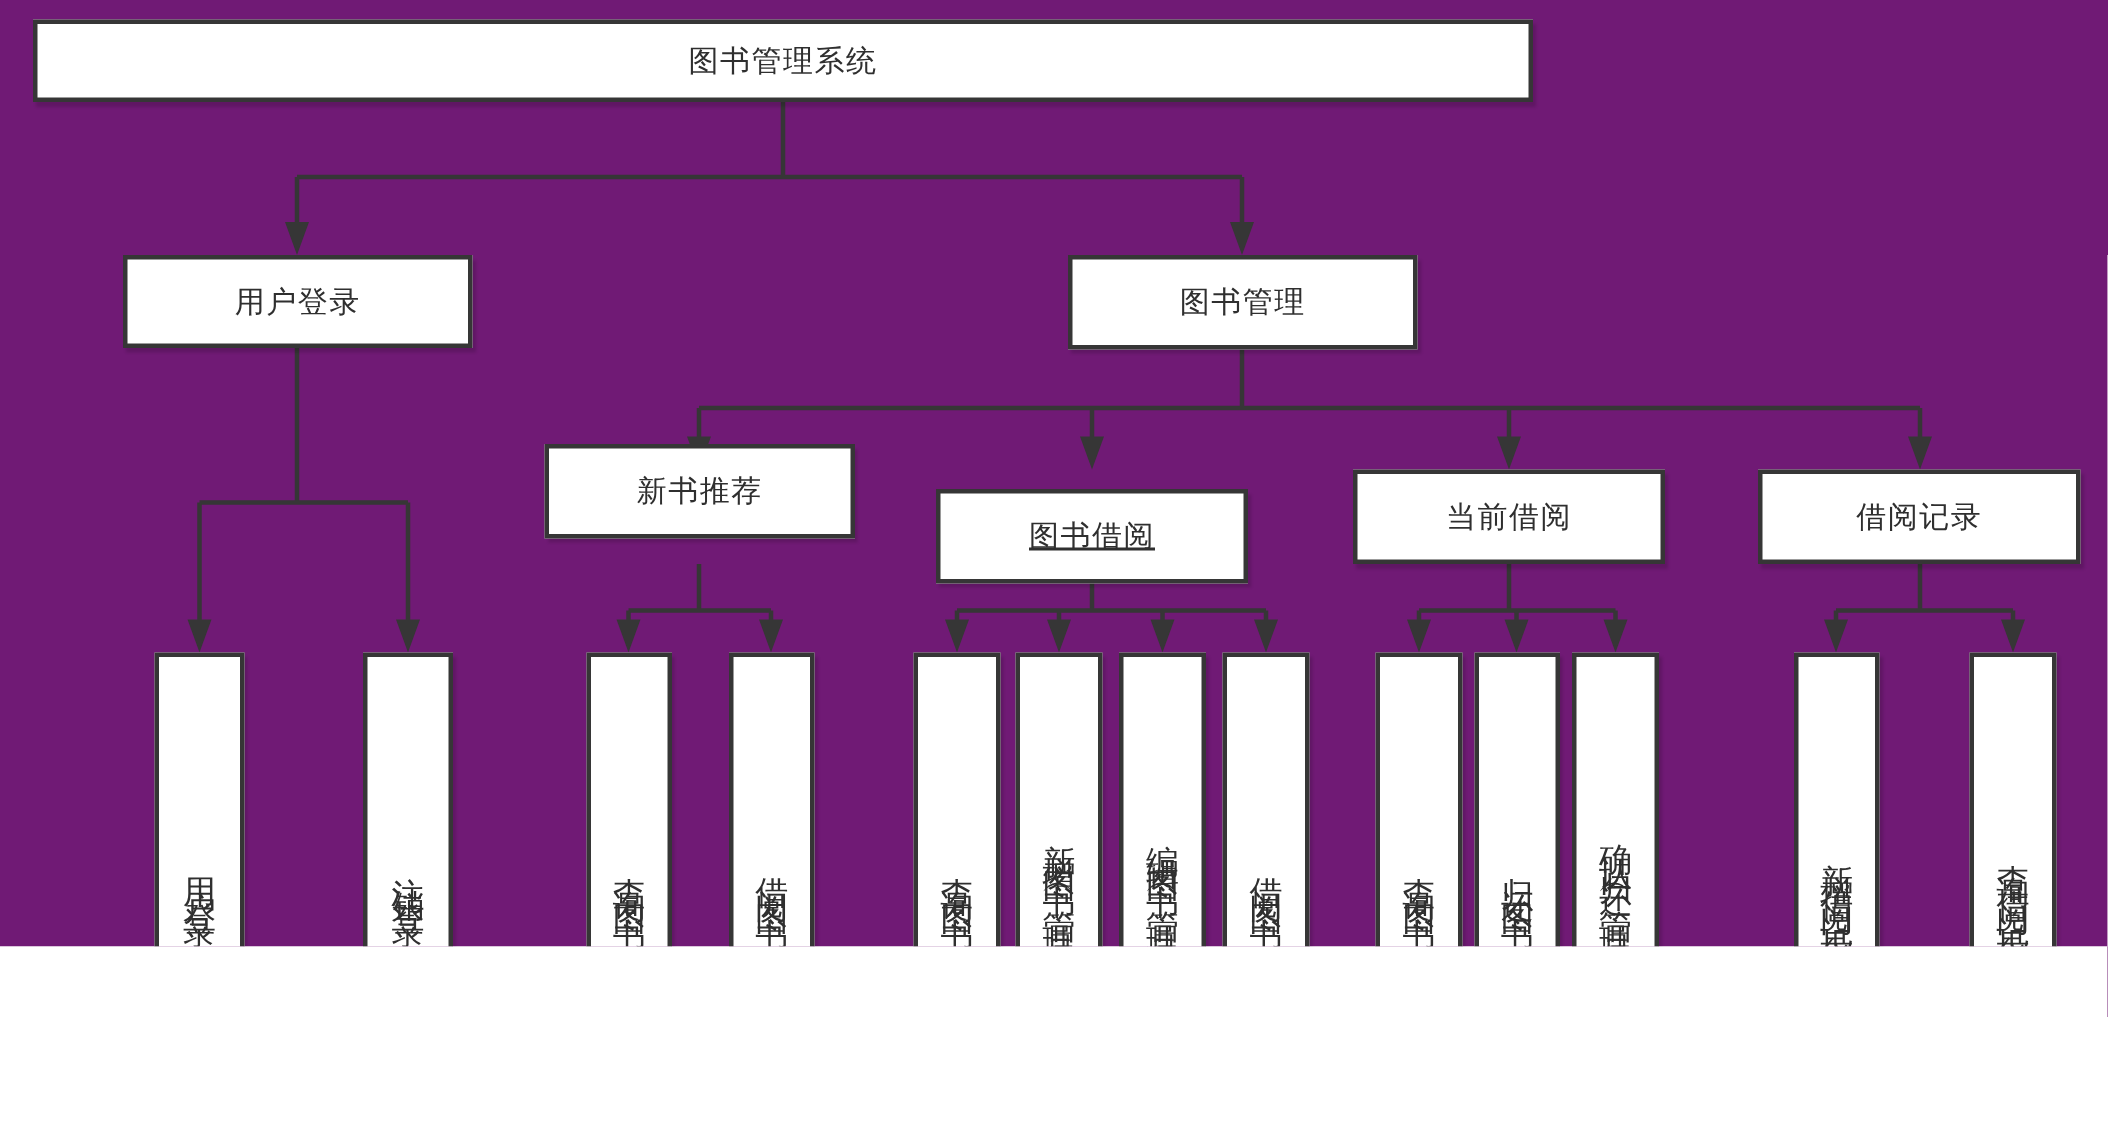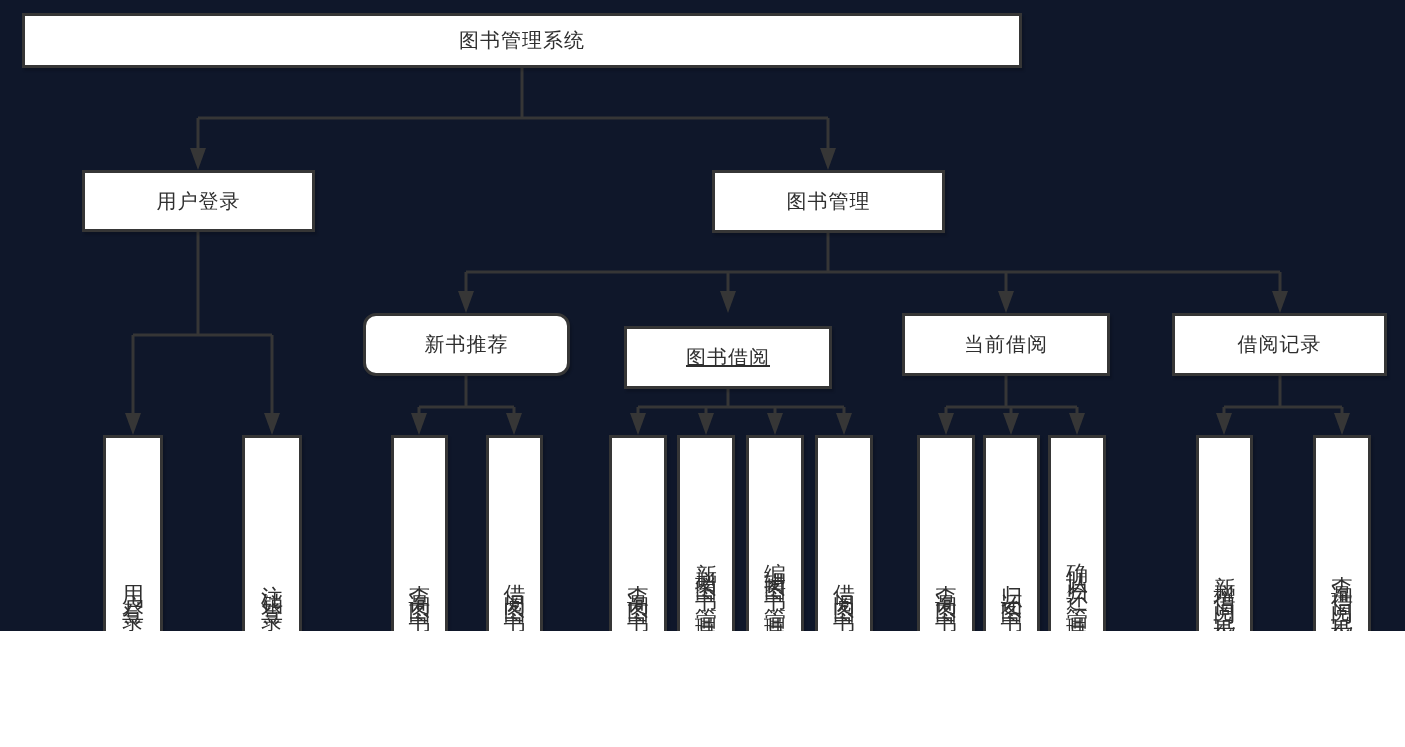--- a/index.html
+++ b/index.html
@@ -1,20 +1,20 @@
 <!DOCTYPE html>
 <html><head>
 <meta charset="utf-8">
 <style>
   html, body { margin: 0; padding: 0; background: #ffffff; }
   #canvas {
     position: relative;
     width: 1405px;
     height: 631px;
-    background: #0f172a;
+    background: #701a75;
     overflow: hidden;
     font-family: "Liberation Sans", "DejaVu Sans", sans-serif;
     color: #2f2f2f;
   }
   #connectors {
     position: absolute;
     left: 0; top: 0;
     width: 1405px; height: 747px;
     z-index: 1;
   }
@@ -101,21 +101,21 @@
     <span>图书管理系统</span>
   </div>
 
   <div class="box" style="left:82px; top:170px; width:233px; height:62px;">
     <span>用户登录</span>
   </div>
   <div class="box" style="left:712px; top:170px; width:233px; height:63px;justify-content:center;">
     <span>图书管理</span>
   </div>
 
-  <div class="box" style="left:363px; top:313px; width:207px; height:63px;border-radius:13px;">
+  <div class="box" style="left:363px; top:296px; width:207px; height:63px;">
     <span>新书推荐</span>
   </div>
   <div class="box" style="left:624px; top:326px; width:208px; height:63px;text-decoration:underline;">
     <span>图书借阅</span>
   </div>
   <div class="box" style="left:902px; top:313px; width:208px; height:63px;">
     <span>当前借阅</span>
   </div>
   <div class="box" style="left:1172px; top:313px; width:215px; height:63px;">
     <span>借阅记录</span>

